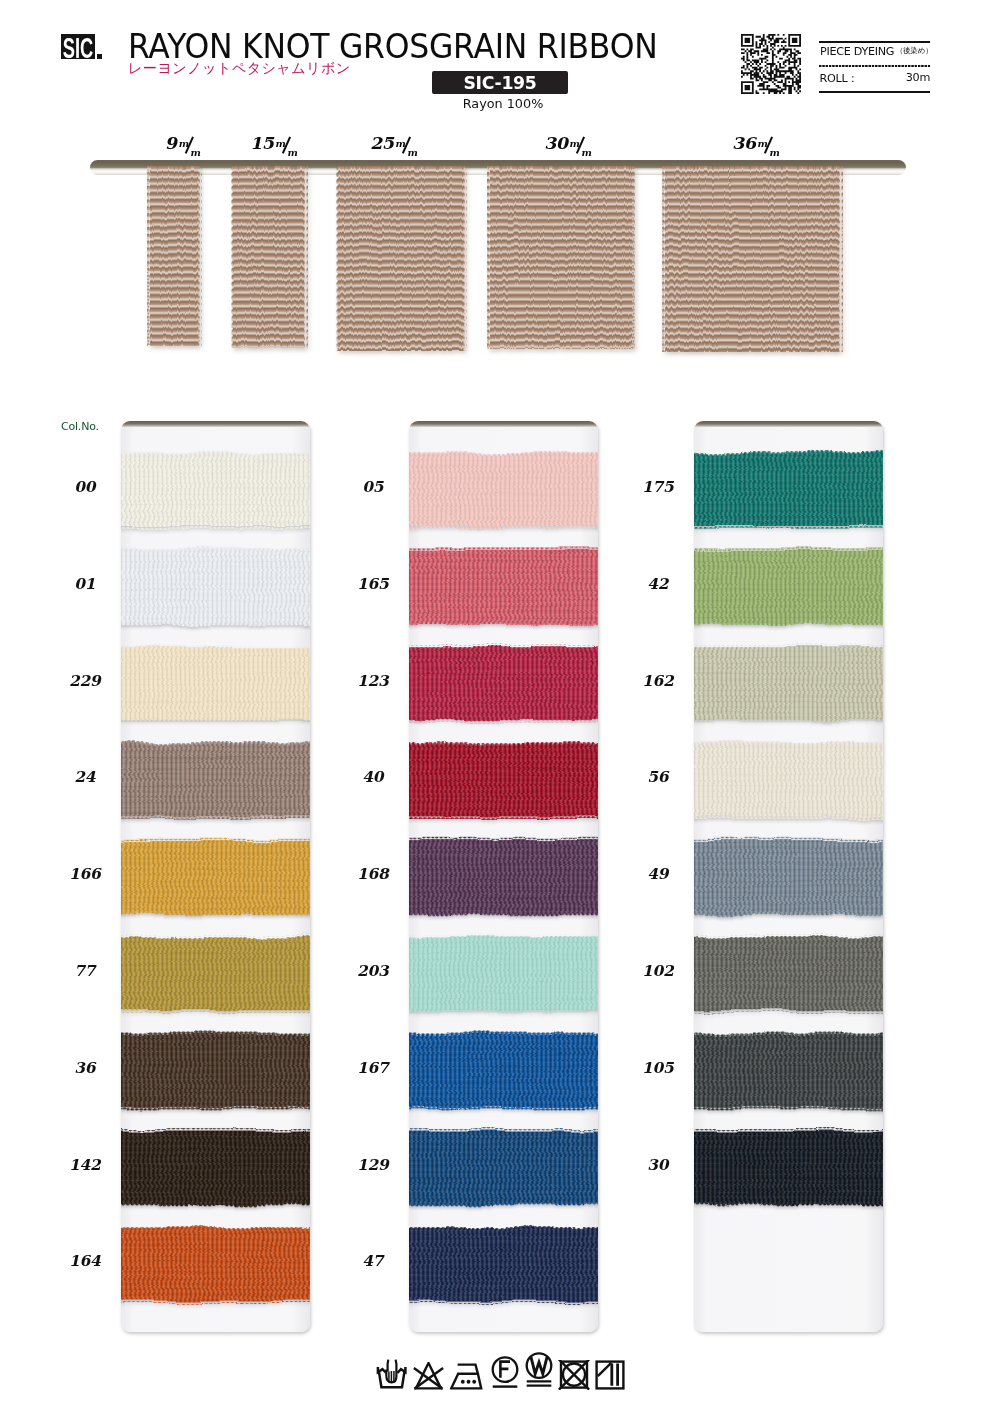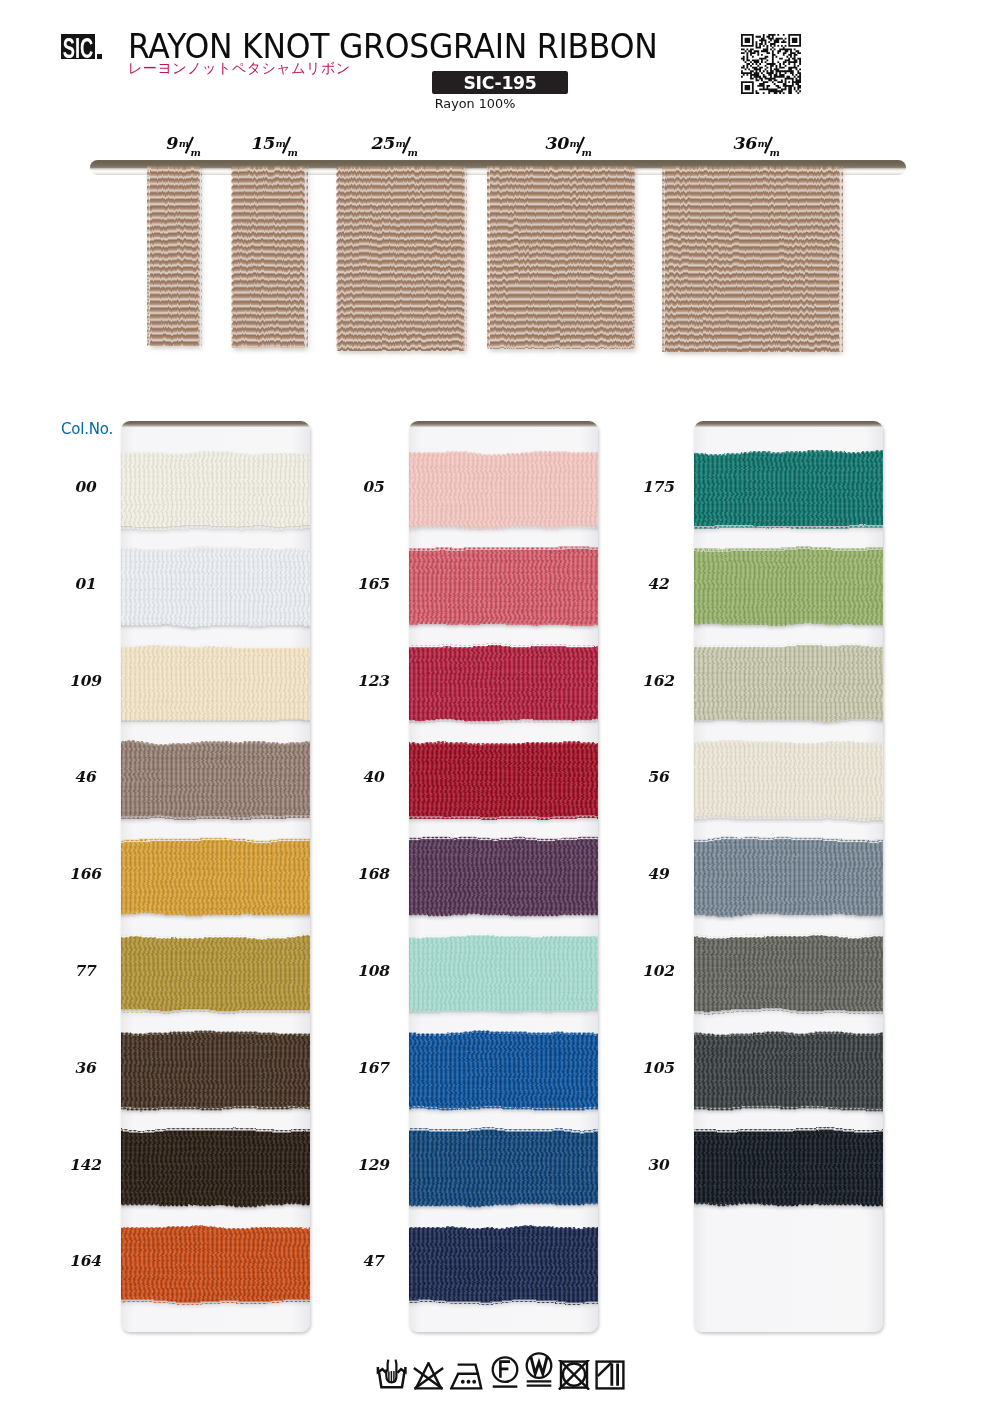--- a/index.html
+++ b/index.html
@@ -15,21 +15,21 @@
 .logo-dot{position:absolute;left:97px;top:54px;width:5px;height:5px;background:#141414;}
 .title{position:absolute;left:128px;top:29px;font-size:33.4px;line-height:36px;color:#0d0d0d;
  font-family:"DejaVu Sans",sans-serif;font-weight:400;letter-spacing:-0.25px;white-space:nowrap;
  transform:scaleX(0.942);transform-origin:left top;}
 .subtitle{position:absolute;left:128px;top:59px;font-size:14.2px;letter-spacing:0.35px;color:#be185d;
  white-space:nowrap;font-family:"Liberation Sans",sans-serif;}
 .badge{position:absolute;left:432px;top:71px;width:136px;height:23px;background:#231f20;border-radius:2px;}
 .badge-txt{position:absolute;left:0;top:0;width:136px;height:23px;line-height:23.5px;text-align:center;
  color:#fff;font-size:18.2px;font-weight:700;font-family:"DejaVu Sans",sans-serif;
  letter-spacing:-0.3px;transform:scaleX(0.95);transform-origin:center;}
-.material{position:absolute;left:406px;top:96px;width:138px;text-align:center;font-size:12.8px;color:#141414;
+.material{position:absolute;left:434px;top:96px;width:138px;text-align:center;font-size:12.8px;color:#141414;
  font-family:"DejaVu Sans",sans-serif;}
 .specbox{position:absolute;left:819px;top:41px;width:111px;height:52px;}
 .sline{position:absolute;left:0;width:111px;height:1.8px;background:#111;}
 .sdot{position:absolute;left:0;top:23.6px;width:111px;height:2.6px;
  background-image:radial-gradient(circle at 1.3px 1.3px,#111 0 1.25px,transparent 1.3px);
  background-size:3.3px 2.6px;background-repeat:repeat-x;}
 .sr1{position:absolute;left:0.5px;top:4px;font-size:11.3px;color:#111;white-space:nowrap;
  font-family:"DejaVu Sans",sans-serif;letter-spacing:-0.3px;transform:scaleX(0.99);transform-origin:left top;}
 .sr1 .ja{font-size:7.6px;position:relative;top:-1.6px;left:1.5px;letter-spacing:-0.2px;font-family:"Liberation Sans",sans-serif;}
 .sr2{position:absolute;left:0.5px;top:29.5px;font-size:11.2px;color:#111;font-family:"DejaVu Sans",sans-serif;letter-spacing:-0.3px;}
@@ -45,21 +45,21 @@
 .wfr i{font-style:italic;font-size:9.8px;font-weight:700;position:absolute;font-family:"DejaVu Serif",serif;
  letter-spacing:-0.3px;}
 .wfr .n{left:0px;top:-1px;}
 .wfr .d{right:-1px;top:8.5px;}
 .wfr .s{position:absolute;left:9.8px;top:0px;width:1.6px;height:18px;background:#0d0d0d;
  transform:rotate(24deg);transform-origin:center;}
 
 .shead{position:absolute;left:0;top:387px;width:1000px;text-align:center;font-size:19.5px;
  letter-spacing:-0.8px;color:#111;font-family:"DejaVu Sans",sans-serif;}
 .shead span{display:inline-block;transform:scaleX(0.86);}
-.colno{position:absolute;left:61px;top:420px;font-size:15px;color:#0369a1;font-family:"DejaVu Sans",sans-serif;
+.colno{position:absolute;left:61px;top:420px;font-size:11px;color:#14532d;font-family:"DejaVu Sans",sans-serif;
  letter-spacing:-0.2px;}
 .card{position:absolute;top:421px;width:189px;height:911px;background:#f6f6f8;border-radius:9px;
  box-shadow:1px 2px 3.5px rgba(0,0,0,.22);overflow:hidden;}
 .cardtop{position:absolute;left:0;top:0;width:189px;height:6px;
  background:linear-gradient(to bottom,#6a5f51 0%,#7b7162 45%,#b3aca2 80%,#e6e3de 100%);}
 .cardin{position:absolute;left:0;top:6px;width:189px;height:905px;
  background:linear-gradient(to right,#ebebee 0%,#f6f6f8 7%,#f7f7f8 90%,#e9e9ed 100%);}
 .colnum{position:absolute;font-family:"DejaVu Serif",serif;font-style:italic;font-weight:700;
  font-size:15.5px;color:#111;text-align:center;letter-spacing:-0.3px;}
 .care{position:absolute;left:0;top:1352px;width:1000px;text-align:center;font-size:0;}
@@ -78,20 +78,28 @@
 <div class="title">RAYON KNOT GROSGRAIN RIBBON</div>
 <div class="subtitle">レーヨンノットペタシャムリボン</div>
 <div class="badge">
       <div class="badge-txt">SIC-195</div>
     </div>
 <div class="material">Rayon 100%</div>
 <svg class="qr" width="60" height="60" viewBox="0 0 33 33">
       <rect width="33" height="33" fill="#fff"></rect>
       <path fill="#111" d="M0 0h7v1h-7zM12 0h1v1h-1zM15 0h4v1h-4zM20 0h1v1h-1zM23 0h1v1h-1zM26 0h7v1h-7zM0 1h1v1h-1zM6 1h1v1h-1zM8 1h3v1h-3zM12 1h1v1h-1zM14 1h2v1h-2zM17 1h1v1h-1zM26 1h1v1h-1zM32 1h1v1h-1zM0 2h1v1h-1zM2 2h3v1h-3zM6 2h1v1h-1zM11 2h2v1h-2zM15 2h3v1h-3zM19 2h4v1h-4zM24 2h1v1h-1zM26 2h1v1h-1zM28 2h3v1h-3zM32 2h1v1h-1zM0 3h1v1h-1zM2 3h3v1h-3zM6 3h1v1h-1zM10 3h4v1h-4zM16 3h1v1h-1zM18 3h3v1h-3zM23 3h1v1h-1zM26 3h1v1h-1zM28 3h3v1h-3zM32 3h1v1h-1zM0 4h1v1h-1zM2 4h3v1h-3zM6 4h1v1h-1zM8 4h1v1h-1zM11 4h1v1h-1zM13 4h1v1h-1zM15 4h1v1h-1zM18 4h3v1h-3zM22 4h3v1h-3zM26 4h1v1h-1zM28 4h3v1h-3zM32 4h1v1h-1zM0 5h1v1h-1zM6 5h1v1h-1zM8 5h1v1h-1zM10 5h2v1h-2zM13 5h1v1h-1zM16 5h3v1h-3zM26 5h1v1h-1zM32 5h1v1h-1zM0 6h7v1h-7zM8 6h1v1h-1zM10 6h1v1h-1zM12 6h1v1h-1zM14 6h1v1h-1zM16 6h1v1h-1zM18 6h1v1h-1zM20 6h1v1h-1zM22 6h1v1h-1zM24 6h1v1h-1zM26 6h7v1h-7zM8 7h3v1h-3zM14 7h1v1h-1zM17 7h1v1h-1zM23 7h1v1h-1zM0 8h2v1h-2zM3 8h1v1h-1zM5 8h2v1h-2zM12 8h3v1h-3zM16 8h1v1h-1zM18 8h1v1h-1zM21 8h7v1h-7zM29 8h1v1h-1zM2 9h1v1h-1zM4 9h2v1h-2zM7 9h3v1h-3zM11 9h4v1h-4zM17 9h1v1h-1zM20 9h2v1h-2zM24 9h2v1h-2zM27 9h1v1h-1zM30 9h2v1h-2zM0 10h2v1h-2zM3 10h1v1h-1zM5 10h3v1h-3zM9 10h1v1h-1zM14 10h2v1h-2zM17 10h1v1h-1zM20 10h1v1h-1zM23 10h2v1h-2zM27 10h3v1h-3zM31 10h2v1h-2zM3 11h1v1h-1zM5 11h1v1h-1zM9 11h1v1h-1zM11 11h1v1h-1zM17 11h2v1h-2zM23 11h1v1h-1zM26 11h2v1h-2zM29 11h2v1h-2zM1 12h1v1h-1zM3 12h1v1h-1zM6 12h1v1h-1zM13 12h2v1h-2zM17 12h1v1h-1zM19 12h1v1h-1zM25 12h1v1h-1zM27 12h1v1h-1zM29 12h1v1h-1zM0 13h2v1h-2zM3 13h1v1h-1zM10 13h4v1h-4zM17 13h1v1h-1zM21 13h2v1h-2zM26 13h1v1h-1zM28 13h2v1h-2zM31 13h2v1h-2zM1 14h1v1h-1zM3 14h2v1h-2zM6 14h4v1h-4zM11 14h1v1h-1zM14 14h1v1h-1zM17 14h1v1h-1zM24 14h3v1h-3zM29 14h2v1h-2zM32 14h1v1h-1zM2 15h1v1h-1zM5 15h1v1h-1zM7 15h3v1h-3zM11 15h1v1h-1zM13 15h1v1h-1zM17 15h1v1h-1zM20 15h1v1h-1zM23 15h2v1h-2zM26 15h5v1h-5zM32 15h1v1h-1zM3 16h2v1h-2zM6 16h1v1h-1zM8 16h1v1h-1zM10 16h1v1h-1zM14 16h5v1h-5zM21 16h1v1h-1zM23 16h1v1h-1zM26 16h1v1h-1zM29 16h1v1h-1zM32 16h1v1h-1zM1 17h1v1h-1zM3 17h1v1h-1zM5 17h1v1h-1zM9 17h1v1h-1zM13 17h1v1h-1zM16 17h2v1h-2zM19 17h1v1h-1zM21 17h1v1h-1zM24 17h1v1h-1zM29 17h1v1h-1zM31 17h1v1h-1zM0 18h2v1h-2zM3 18h1v1h-1zM6 18h3v1h-3zM10 18h2v1h-2zM14 18h1v1h-1zM16 18h1v1h-1zM19 18h1v1h-1zM21 18h3v1h-3zM26 18h5v1h-5zM2 19h1v1h-1zM4 19h1v1h-1zM7 19h4v1h-4zM13 19h1v1h-1zM16 19h1v1h-1zM18 19h3v1h-3zM26 19h2v1h-2zM30 19h1v1h-1zM32 19h1v1h-1zM0 20h1v1h-1zM5 20h2v1h-2zM8 20h1v1h-1zM10 20h1v1h-1zM12 20h1v1h-1zM14 20h1v1h-1zM16 20h2v1h-2zM19 20h10v1h-10zM31 20h1v1h-1zM0 21h6v1h-6zM7 21h3v1h-3zM11 21h1v1h-1zM14 21h4v1h-4zM19 21h1v1h-1zM21 21h1v1h-1zM24 21h1v1h-1zM27 21h2v1h-2zM31 21h2v1h-2zM1 22h1v1h-1zM3 22h1v1h-1zM5 22h5v1h-5zM12 22h1v1h-1zM15 22h2v1h-2zM18 22h2v1h-2zM21 22h3v1h-3zM28 22h1v1h-1zM30 22h1v1h-1zM32 22h1v1h-1zM0 23h1v1h-1zM5 23h1v1h-1zM7 23h4v1h-4zM12 23h2v1h-2zM16 23h1v1h-1zM18 23h6v1h-6zM25 23h2v1h-2zM29 23h1v1h-1zM31 23h2v1h-2zM5 24h2v1h-2zM8 24h1v1h-1zM10 24h2v1h-2zM13 24h6v1h-6zM24 24h5v1h-5zM30 24h1v1h-1zM32 24h1v1h-1zM8 25h2v1h-2zM11 25h1v1h-1zM15 25h2v1h-2zM18 25h2v1h-2zM22 25h1v1h-1zM24 25h1v1h-1zM28 25h1v1h-1zM30 25h3v1h-3zM0 26h7v1h-7zM12 26h3v1h-3zM17 26h1v1h-1zM20 26h3v1h-3zM24 26h1v1h-1zM26 26h1v1h-1zM28 26h5v1h-5zM0 27h1v1h-1zM6 27h1v1h-1zM10 27h3v1h-3zM18 27h1v1h-1zM23 27h2v1h-2zM28 27h1v1h-1zM30 27h2v1h-2zM0 28h1v1h-1zM2 28h3v1h-3zM6 28h1v1h-1zM9 28h4v1h-4zM14 28h2v1h-2zM19 28h2v1h-2zM23 28h6v1h-6zM31 28h2v1h-2zM0 29h1v1h-1zM2 29h3v1h-3zM6 29h1v1h-1zM12 29h1v1h-1zM14 29h1v1h-1zM20 29h2v1h-2zM24 29h1v1h-1zM26 29h2v1h-2zM29 29h1v1h-1zM31 29h2v1h-2zM0 30h1v1h-1zM2 30h3v1h-3zM6 30h1v1h-1zM10 30h10v1h-10zM22 30h3v1h-3zM26 30h2v1h-2zM29 30h1v1h-1zM31 30h1v1h-1zM0 31h1v1h-1zM6 31h1v1h-1zM8 31h1v1h-1zM15 31h8v1h-8zM26 31h2v1h-2zM30 31h1v1h-1zM32 31h1v1h-1zM0 32h7v1h-7zM8 32h2v1h-2zM12 32h1v1h-1zM15 32h1v1h-1zM18 32h2v1h-2zM21 32h1v1h-1zM23 32h1v1h-1zM26 32h2v1h-2zM31 32h1v1h-1z"></path>
     </svg>
+<div class="specbox">
+ <div class="sline" style="top:0px"></div>
+ <div class="sr1"><span>PIECE DYEING</span><span class="ja">（後染め）</span></div>
+ <div class="sdot"></div>
+ <div class="sr2">ROLL：</div>
+ <div class="sr2v">30m</div>
+ <div class="sline" style="top:50px"></div>
+</div>
 <div class="rod"></div>
 <svg class="wribs" width="1000" height="400" viewBox="0 0 1000 400" style="position:absolute;left:0;top:0">
 <defs>
 <linearGradient id="rg90" x1="0" y1="0" x2="0" y2="1">
           <stop offset="0" stop-color="#eae1db"></stop>
           <stop offset="0.12" stop-color="#cebaac"></stop>
           <stop offset="0.36" stop-color="#90725c"></stop>
           <stop offset="0.60" stop-color="#a8846b"></stop>
           <stop offset="0.84" stop-color="#bfa491"></stop>
           <stop offset="1" stop-color="#eae1db"></stop>
@@ -428,22 +436,22 @@
             <g filter="url(#cf0)">
               <rect x="-6" y="799.90" width="201" height="87.00" fill="url(#rp8)"></rect>
             </g>
           </g>
         </g>
       </svg>
 <div class="cardtop"></div>
 </div>
 <div class="colnum" style="left:62px;top:477.0px;width:48px">00</div>
 <div class="colnum" style="left:62px;top:573.8px;width:48px">01</div>
-<div class="colnum" style="left:62px;top:670.6px;width:48px">109</div>
-<div class="colnum" style="left:62px;top:767.4px;width:48px">46</div>
+<div class="colnum" style="left:62px;top:670.6px;width:48px">229</div>
+<div class="colnum" style="left:62px;top:767.4px;width:48px">24</div>
 <div class="colnum" style="left:62px;top:864.2px;width:48px">166</div>
 <div class="colnum" style="left:62px;top:961.0px;width:48px">77</div>
 <div class="colnum" style="left:62px;top:1057.8px;width:48px">36</div>
 <div class="colnum" style="left:62px;top:1154.6px;width:48px">142</div>
 <div class="colnum" style="left:62px;top:1251.4px;width:48px">164</div>
 <div class="card" style="left:409px">
 <div class="cardin"></div>
 <svg width="189" height="911" viewBox="0 0 189 911" style="position:absolute;left:0;top:0">
         <defs>
           <pattern id="bp1" width="4.55" height="5" patternUnits="userSpaceOnUse">
@@ -696,21 +704,21 @@
           </g>
         </g>
       </svg>
 <div class="cardtop"></div>
 </div>
 <div class="colnum" style="left:350px;top:477.0px;width:48px">05</div>
 <div class="colnum" style="left:350px;top:573.8px;width:48px">165</div>
 <div class="colnum" style="left:350px;top:670.6px;width:48px">123</div>
 <div class="colnum" style="left:350px;top:767.4px;width:48px">40</div>
 <div class="colnum" style="left:350px;top:864.2px;width:48px">168</div>
-<div class="colnum" style="left:350px;top:961.0px;width:48px">108</div>
+<div class="colnum" style="left:350px;top:961.0px;width:48px">203</div>
 <div class="colnum" style="left:350px;top:1057.8px;width:48px">167</div>
 <div class="colnum" style="left:350px;top:1154.6px;width:48px">129</div>
 <div class="colnum" style="left:350px;top:1251.4px;width:48px">47</div>
 <div class="card" style="left:694px">
 <div class="cardin"></div>
 <svg width="189" height="911" viewBox="0 0 189 911" style="position:absolute;left:0;top:0">
         <defs>
           <pattern id="bp2" width="4.55" height="5" patternUnits="userSpaceOnUse">
             <ellipse cx="2.28" cy="2.7" rx="2.0" ry="1.7" fill="#fff"></ellipse>
           </pattern>

